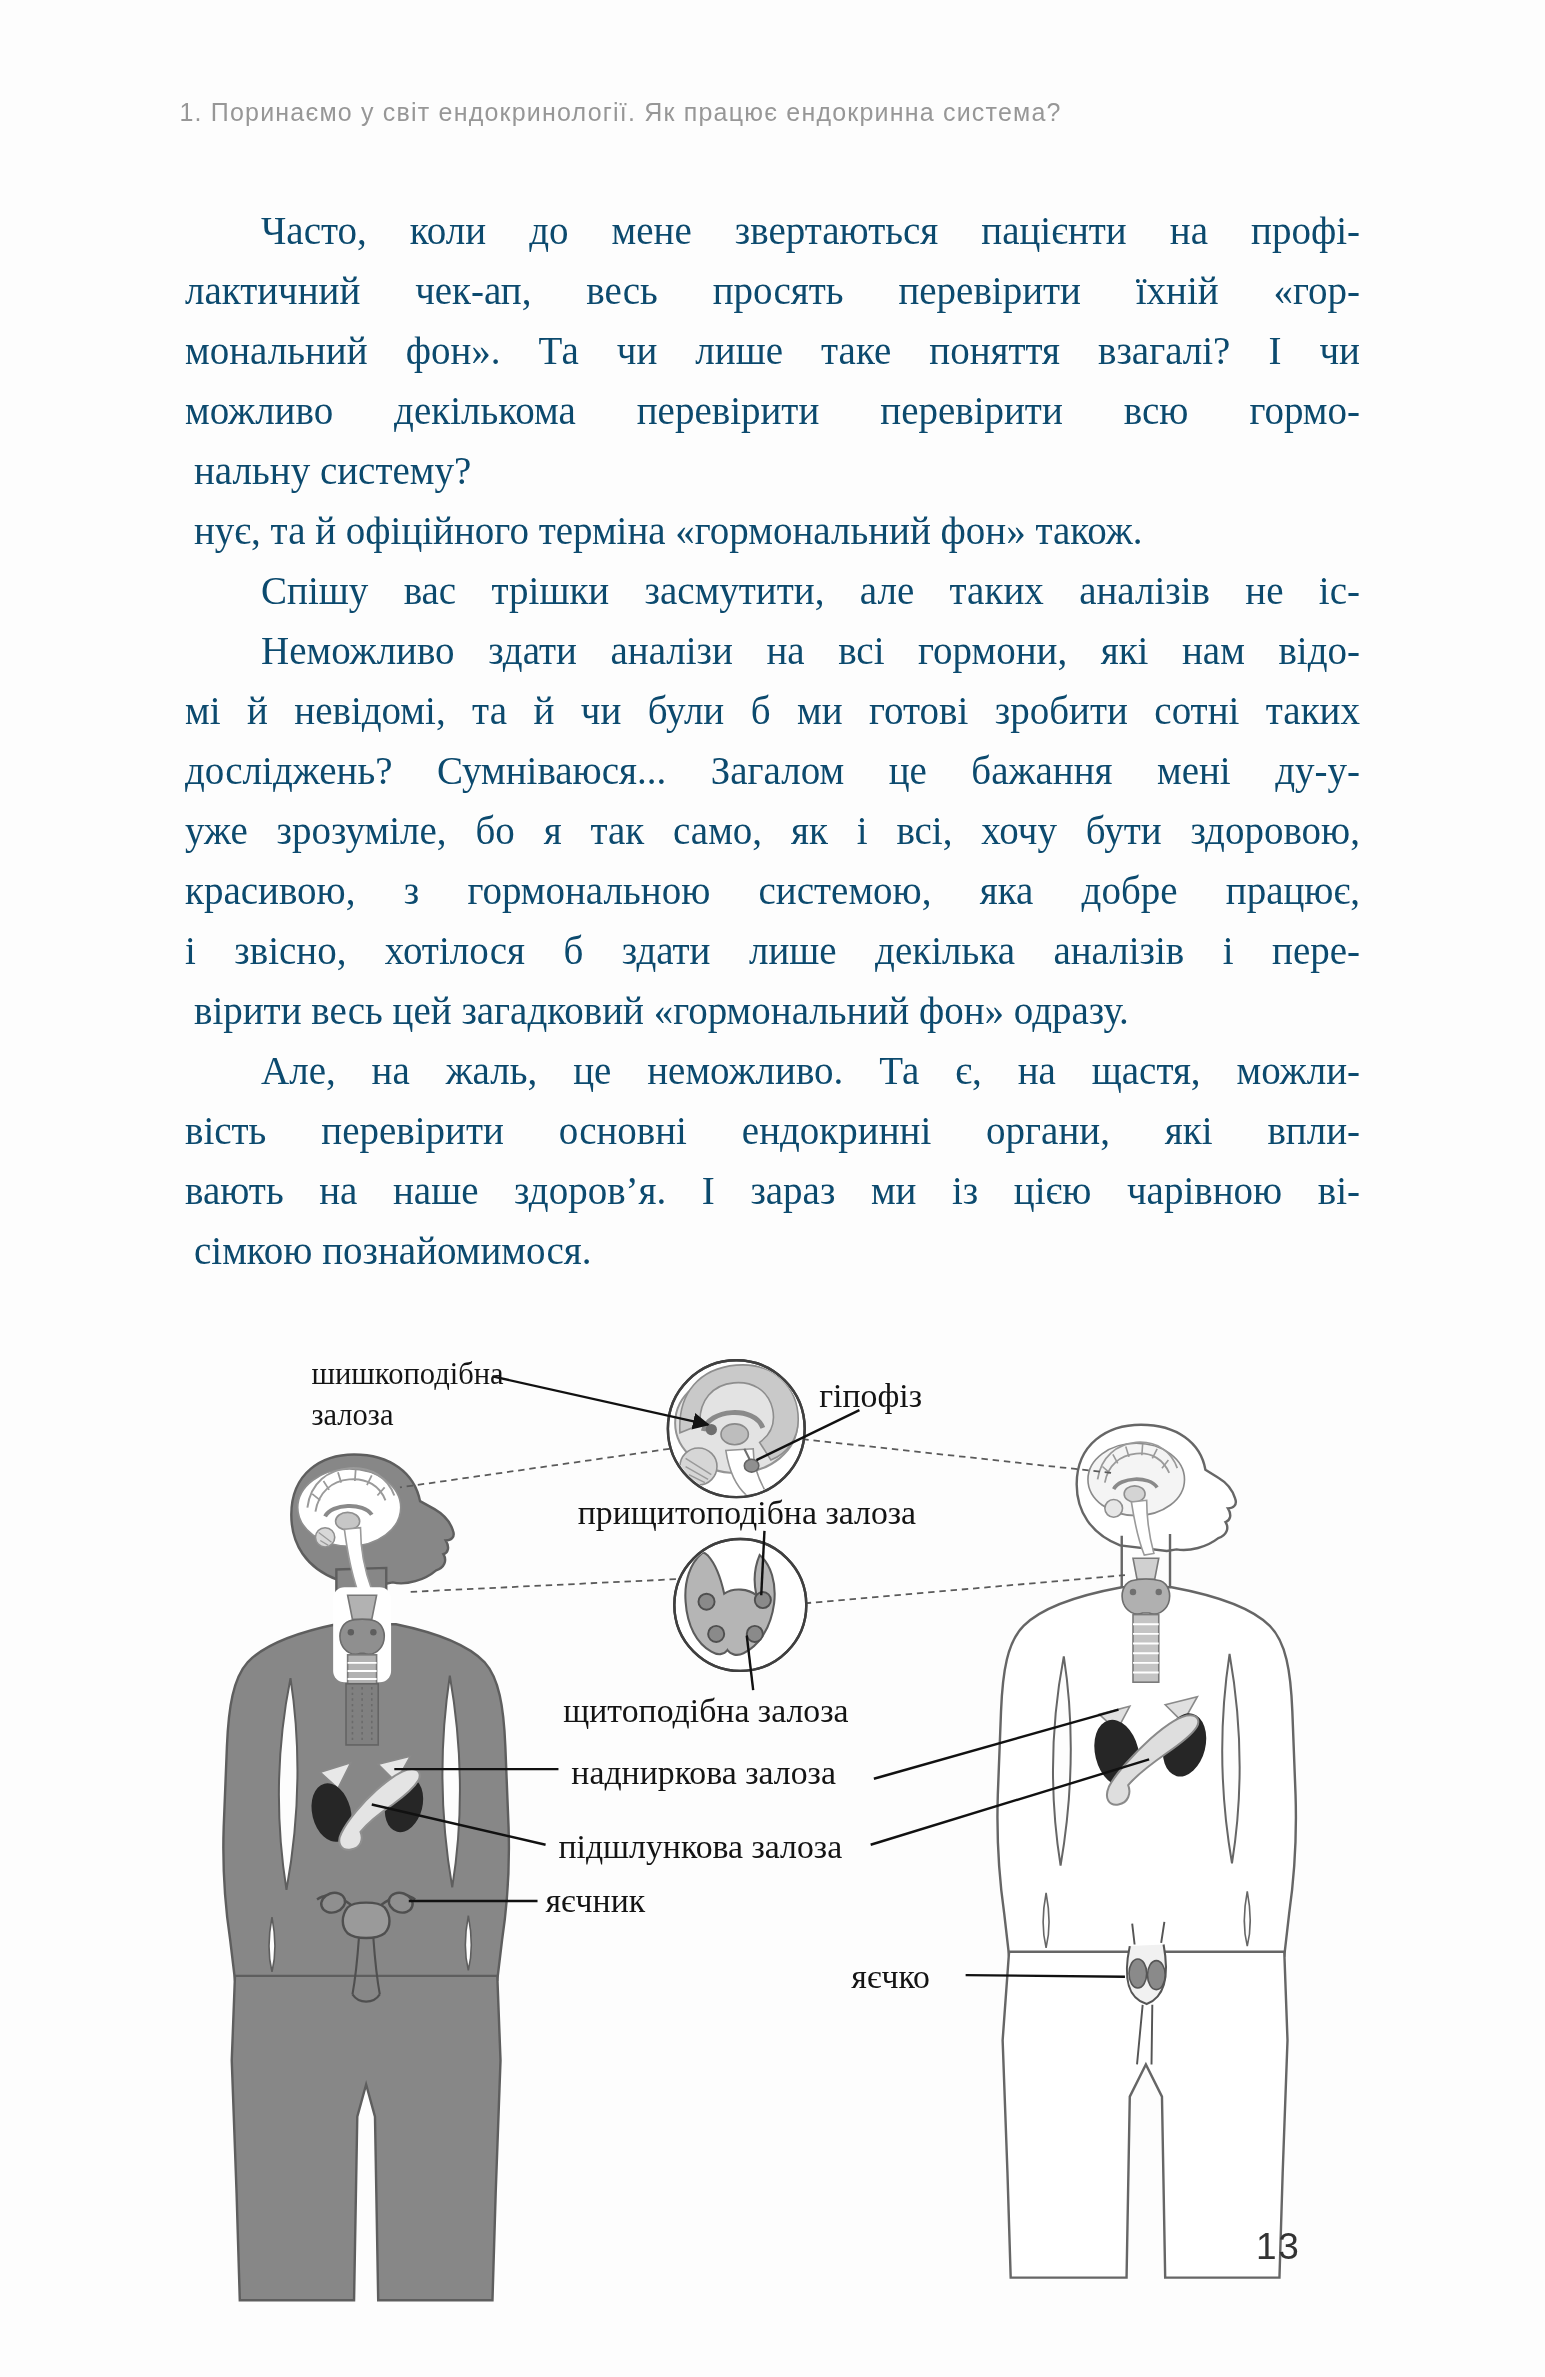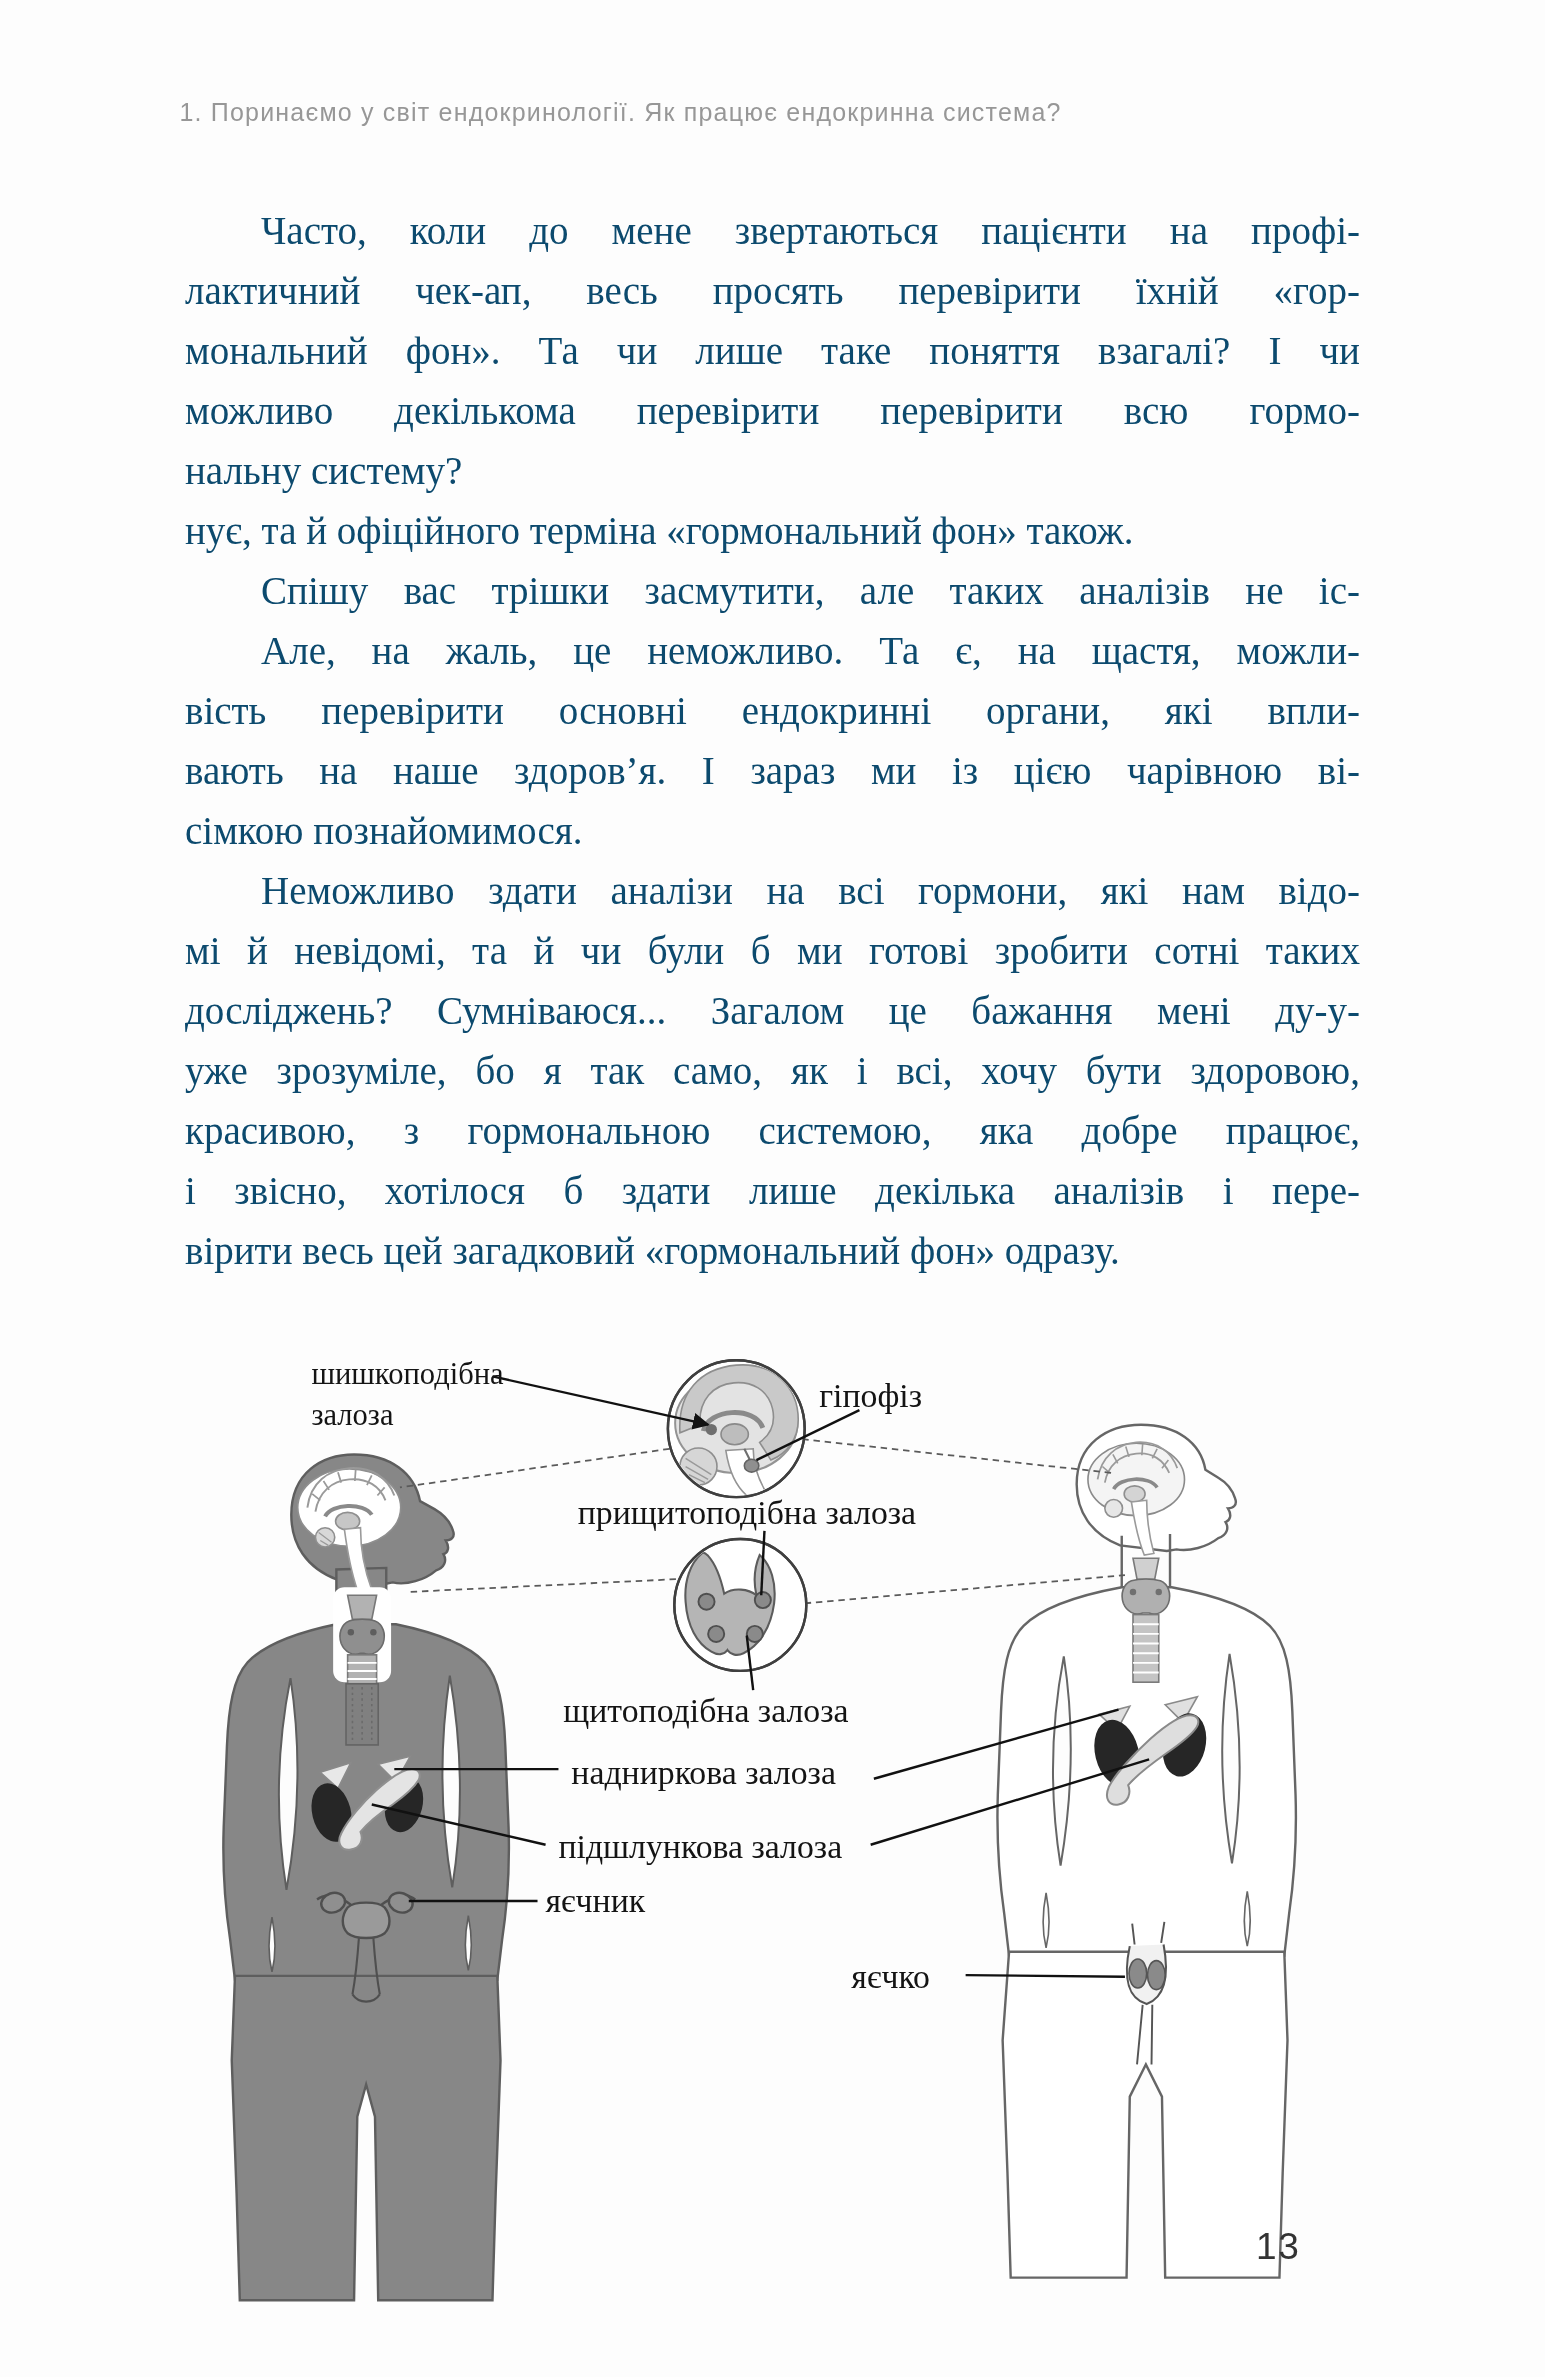--- a/index.html
+++ b/index.html
@@ -19,21 +19,21 @@
   .body-text{
     position:absolute;left:185px;top:201px;width:1175px;
     color:#0c4a6e;font-size:39px;
   }
   .para{margin:0;padding:0;}
   .line{
     height:60px;line-height:60px;
     text-align:justify;text-align-last:justify;
     -moz-text-align-last:justify;
   }
-  .line.last{text-align:center;text-align-last:left;-moz-text-align-last:left;}
+  .line.last{text-align:center;text-align-last:left;margin-left:9px;-moz-text-align-last:left;}
   .line.first{text-indent:76px;}
   .diagram{position:absolute;left:0;top:1312px;width:1545px;height:1022px;}
   .dlabel{
     font-family:"Liberation Serif","DejaVu Serif",serif;
     font-size:42px;fill:#141414;
   }
   .dlabel.small{font-size:38px;}
   .page-number{
     position:absolute;left:1256px;top:2226px;width:97px;
     font-family:Liberation Sans, sans-serif;
@@ -53,33 +53,33 @@
         <div class="line">лактичний чек-ап, весь просять перевірити їхній «гор-</div>
         <div class="line">мональний фон». Та чи лише таке поняття взагалі? І чи</div>
         <div class="line">можливо декількома перевірити перевірити всю гормо-</div>
         <div class="line last">нальну систему?</div>
       </div>
       <div class="para">
         <div class="line last">нує, та й офіційного терміна «гормональний фон» також.</div>
         <div class="line first">Спішу вас трішки засмутити, але таких аналізів не іс-</div>
       </div>
       <div class="para">
-        <div class="line first">Але, на жаль, це неможливо. Та є, на щастя, можли-</div>
-        <div class="line">вість перевірити основні ендокринні органи, які впли-</div>
-        <div class="line">вають на наше здоров’я. І зараз ми із цією чарівною ві-</div>
-        <div class="line last">сімкою познайомимося.</div>
-      </div>
-      <div class="para">
         <div class="line first">Неможливо здати аналізи на всі гормони, які нам відо-</div>
         <div class="line">мі й невідомі, та й чи були б ми готові зробити сотні таких</div>
         <div class="line">досліджень? Сумніваюся... Загалом це бажання мені ду-у-</div>
         <div class="line">уже зрозуміле, бо я так само, як і всі, хочу бути здоровою,</div>
         <div class="line">красивою, з гормональною системою, яка добре працює,</div>
         <div class="line">і звісно, хотілося б здати лише декілька аналізів і пере-</div>
         <div class="line last">вірити весь цей загадковий «гормональний фон» одразу.</div>
+      </div>
+      <div class="para">
+        <div class="line first">Але, на жаль, це неможливо. Та є, на щастя, можли-</div>
+        <div class="line">вість перевірити основні ендокринні органи, які впли-</div>
+        <div class="line">вають на наше здоров’я. І зараз ми із цією чарівною ві-</div>
+        <div class="line last">сімкою познайомимося.</div>
       </div>
     </div>
 
   <svg class="diagram" viewBox="0 0 1920 1270" xmlns="http://www.w3.org/2000/svg">
 
     <defs>
       <clipPath id="c1clip">
           <circle cx="915" cy="145" r="83"></circle>
         </clipPath>
       <clipPath id="c2clip">

